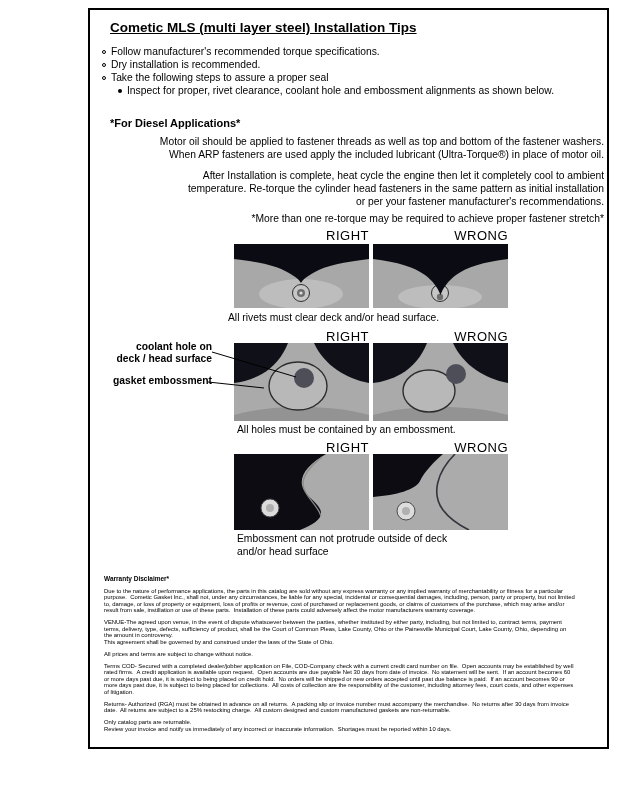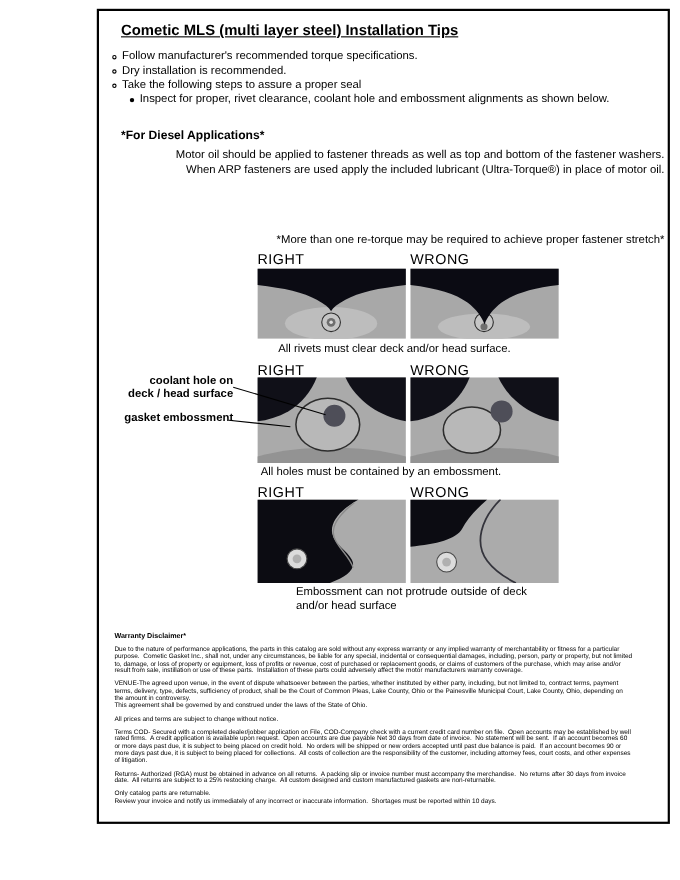--- a/index.html
+++ b/index.html
@@ -21,36 +21,36 @@
   .marker { flex:0 0 auto; width:4px; height:4px; border-radius:50%; margin:4.5px 5px 0 0; }
   .marker.open { border:1px solid #000; }
   .marker.filled { background:#000; }
 
   #diesel-h { position:absolute; left:110px; top:117px; font-size:11px; font-weight:bold; }
   .para { position:absolute; left:110px; width:494px; font-size:10.3px; line-height:12.8px; white-space:pre-wrap;text-align:right; }
   #para1 { top:136px; }
   #para2 { top:170px; }
   #note  { top:213px; }
 
-  .dlabel { position:absolute; width:135px; text-align:left; font-size:13px; letter-spacing:0.5px; }
+  .dlabel { position:absolute; width:135px; text-align:right; font-size:13px; letter-spacing:0.5px; }
   .dimg   { position:absolute; width:135px; }
   .dimg svg { display:block; width:100%; height:100%; }
   .caption { position:absolute; font-size:10.3px; line-height:12.5px; white-space:pre-wrap; }
 
   #lbl-r1-right { left:234px; top:228px; } #lbl-r1-wrong { left:373px; top:228px; }
   #img-r1-right { left:234px; top:244px; height:64px; } #img-r1-wrong { left:373px; top:244px; height:64px; }
-  #cap-r1 { left:253px; top:312px; }
+  #cap-r1 { left:228px; top:312px; }
 
   #lbl-r2-right { left:234px; top:329px; } #lbl-r2-wrong { left:373px; top:329px; }
   #img-r2-right { left:234px; top:343px; height:78px; } #img-r2-wrong { left:373px; top:343px; height:78px; }
   #cap-r2 { left:237px; top:424px; }
 
   #lbl-r3-right { left:234px; top:440px; } #lbl-r3-wrong { left:373px; top:440px; }
   #img-r3-right { left:234px; top:454px; height:76px; } #img-r3-wrong { left:373px; top:454px; height:76px; }
-  #cap-r3 { left:237px; top:533px;margin-left:32px; }
+  #cap-r3 { left:237px; top:533px; }
 
   .callout { position:absolute; font-size:10.3px; line-height:12px; text-align:right; white-space:pre-wrap;font-weight:bold; }
   #callout-coolant { left:108px; top:341px; width:104px; }
   #callout-emboss  { left:108px; top:375px; width:104px; }
   #leaders { position:absolute; left:206px; top:344px; width:100px; height:55px; }
 
   #disc { position:absolute; left:104px; top:576px; width:472px; font-size:5.9px; line-height:6.5px; }
   #disc h2 { font-size:6.5px; font-weight:bold; margin-bottom:5px; }
   #disc p { margin-bottom:5.5px; white-space:pre-wrap; }
 
@@ -80,20 +80,23 @@
     </div>
     <div class="b-row sub">
       <span class="marker filled"></span>
       <span class="b-text">Inspect for proper, rivet clearance, coolant hole and embossment alignments as shown below.</span>
     </div>
   </div>
 
   <div id="diesel-h">*For Diesel Applications*</div>
   <div id="para1" class="para">Motor oil should be applied to fastener threads as well as top and bottom of the fastener washers.
 When ARP fasteners are used apply the included lubricant (Ultra-Torque®) in place of motor oil.</div>
+  <div id="para2" class="para">After Installation is complete, heat cycle the engine then let it completely cool to ambient
+temperature. Re-torque the cylinder head fasteners in the same pattern as initial installation
+or per your fastener manufacturer's recommendations.</div>
   <div id="note" class="para">*More than one re-torque may be required to achieve proper fastener stretch*</div>
 
   <div id="lbl-r1-right" class="dlabel">RIGHT</div>
   <div id="lbl-r1-wrong" class="dlabel">WRONG</div>
   <div id="img-r1-right" class="dimg">
     <svg viewBox="0 0 135 64" preserveAspectRatio="none">
       <rect width="135" height="64" fill="#a8a8a8"></rect>
       <ellipse cx="67" cy="50" rx="42" ry="15" fill="#bdbdbd"></ellipse>
       <path d="M0,0 H135 V15 C110,18 92,21.5 80,28.5 C72.5,32.8 68.8,35.5 67,39 C65.2,35.5 61.5,32.8 54,28.5 C42,21.5 25,18 0,15 Z" fill="#0b0b13"></path>
       <circle cx="67" cy="49" r="8.5" fill="#c6c6c6" stroke="#2e2e2e" stroke-width="1"></circle>

